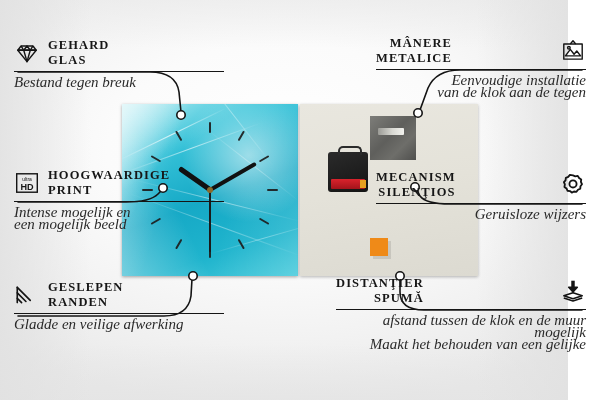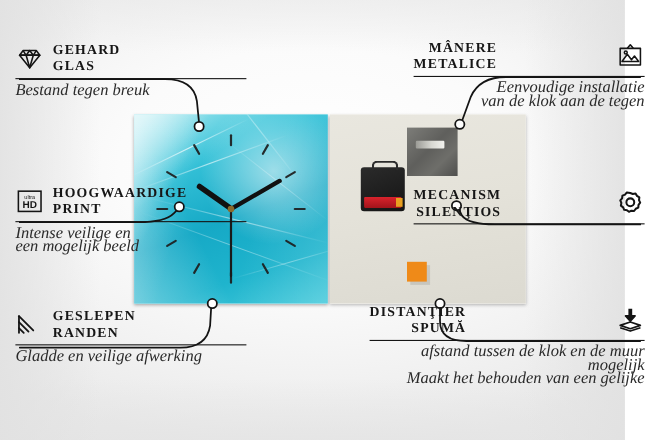--- a/index.html
+++ b/index.html
@@ -210,21 +210,21 @@
         <rect x="2.5" y="3.5" width="19" height="17" fill="none" stroke="#141414" stroke-width="1.3"></rect>
         <text x="12" y="10.2" font-family="Liberation Sans, sans-serif" font-size="4.6" text-anchor="middle" fill="#141414">ultra</text>
         <text x="12" y="18" font-family="Liberation Sans, sans-serif" font-size="8.4" font-weight="bold" text-anchor="middle" fill="#141414">HD</text>
       </svg>
       <div>
         <div class="title">HOOGWAARDIGE</div>
         <div class="title">PRINT</div>
       </div>
     </div>
     <div class="rule"></div>
-    <div class="desc">Intense veilige en</div>
+    <div class="desc">Intense mogelijk en</div>
     <div class="desc">een mogelijk beeld</div>
   </div>
 
   <div class="callout left c-edges">
     <div class="head">
       <svg class="ico" viewBox="0 0 24 24">
         <g stroke="#141414" stroke-width="1.5" stroke-linecap="round">
           <line x1="3" y1="5" x2="15" y2="17"></line>
           <line x1="3" y1="10" x2="11" y2="18"></line>
           <line x1="3" y1="15" x2="7" y2="19"></line>
@@ -267,20 +267,21 @@
         <div class="title">SILENŢIOS</div>
       </div>
       <svg class="ico" viewBox="0 0 24 24">
         <g fill="none" stroke="#141414" stroke-width="1.7" stroke-linejoin="round">
           <path d="M12 3.2 L14.1 4.0 L16.4 3.6 L17.6 5.6 L19.6 6.9 L19.3 9.2 L20.3 11.3 L18.9 13.1 L18.7 15.4 L16.6 16.4 L15.2 18.3 L12.9 18.0 L10.9 19.0 L9.2 17.6 L6.9 17.3 L6.0 15.2 L4.1 13.8 L4.5 11.5 L3.6 9.4 L5.1 7.7 L5.4 5.4 L7.6 4.5 L9.1 2.7 Z"></path>
           <circle cx="12" cy="11" r="3.3"></circle>
         </g>
       </svg>
     </div>
     <div class="rule"></div>
+    <div class="desc">Geruisloze wijzers</div>
   </div>
 
   <div class="callout right c-spacer">
     <div class="head">
       <div>
         <div class="title">DISTANŢIER</div>
         <div class="title">SPUMĂ</div>
       </div>
       <svg class="ico" viewBox="0 0 24 24">
         <g fill="none" stroke="#141414" stroke-width="1.4" stroke-linejoin="round">

